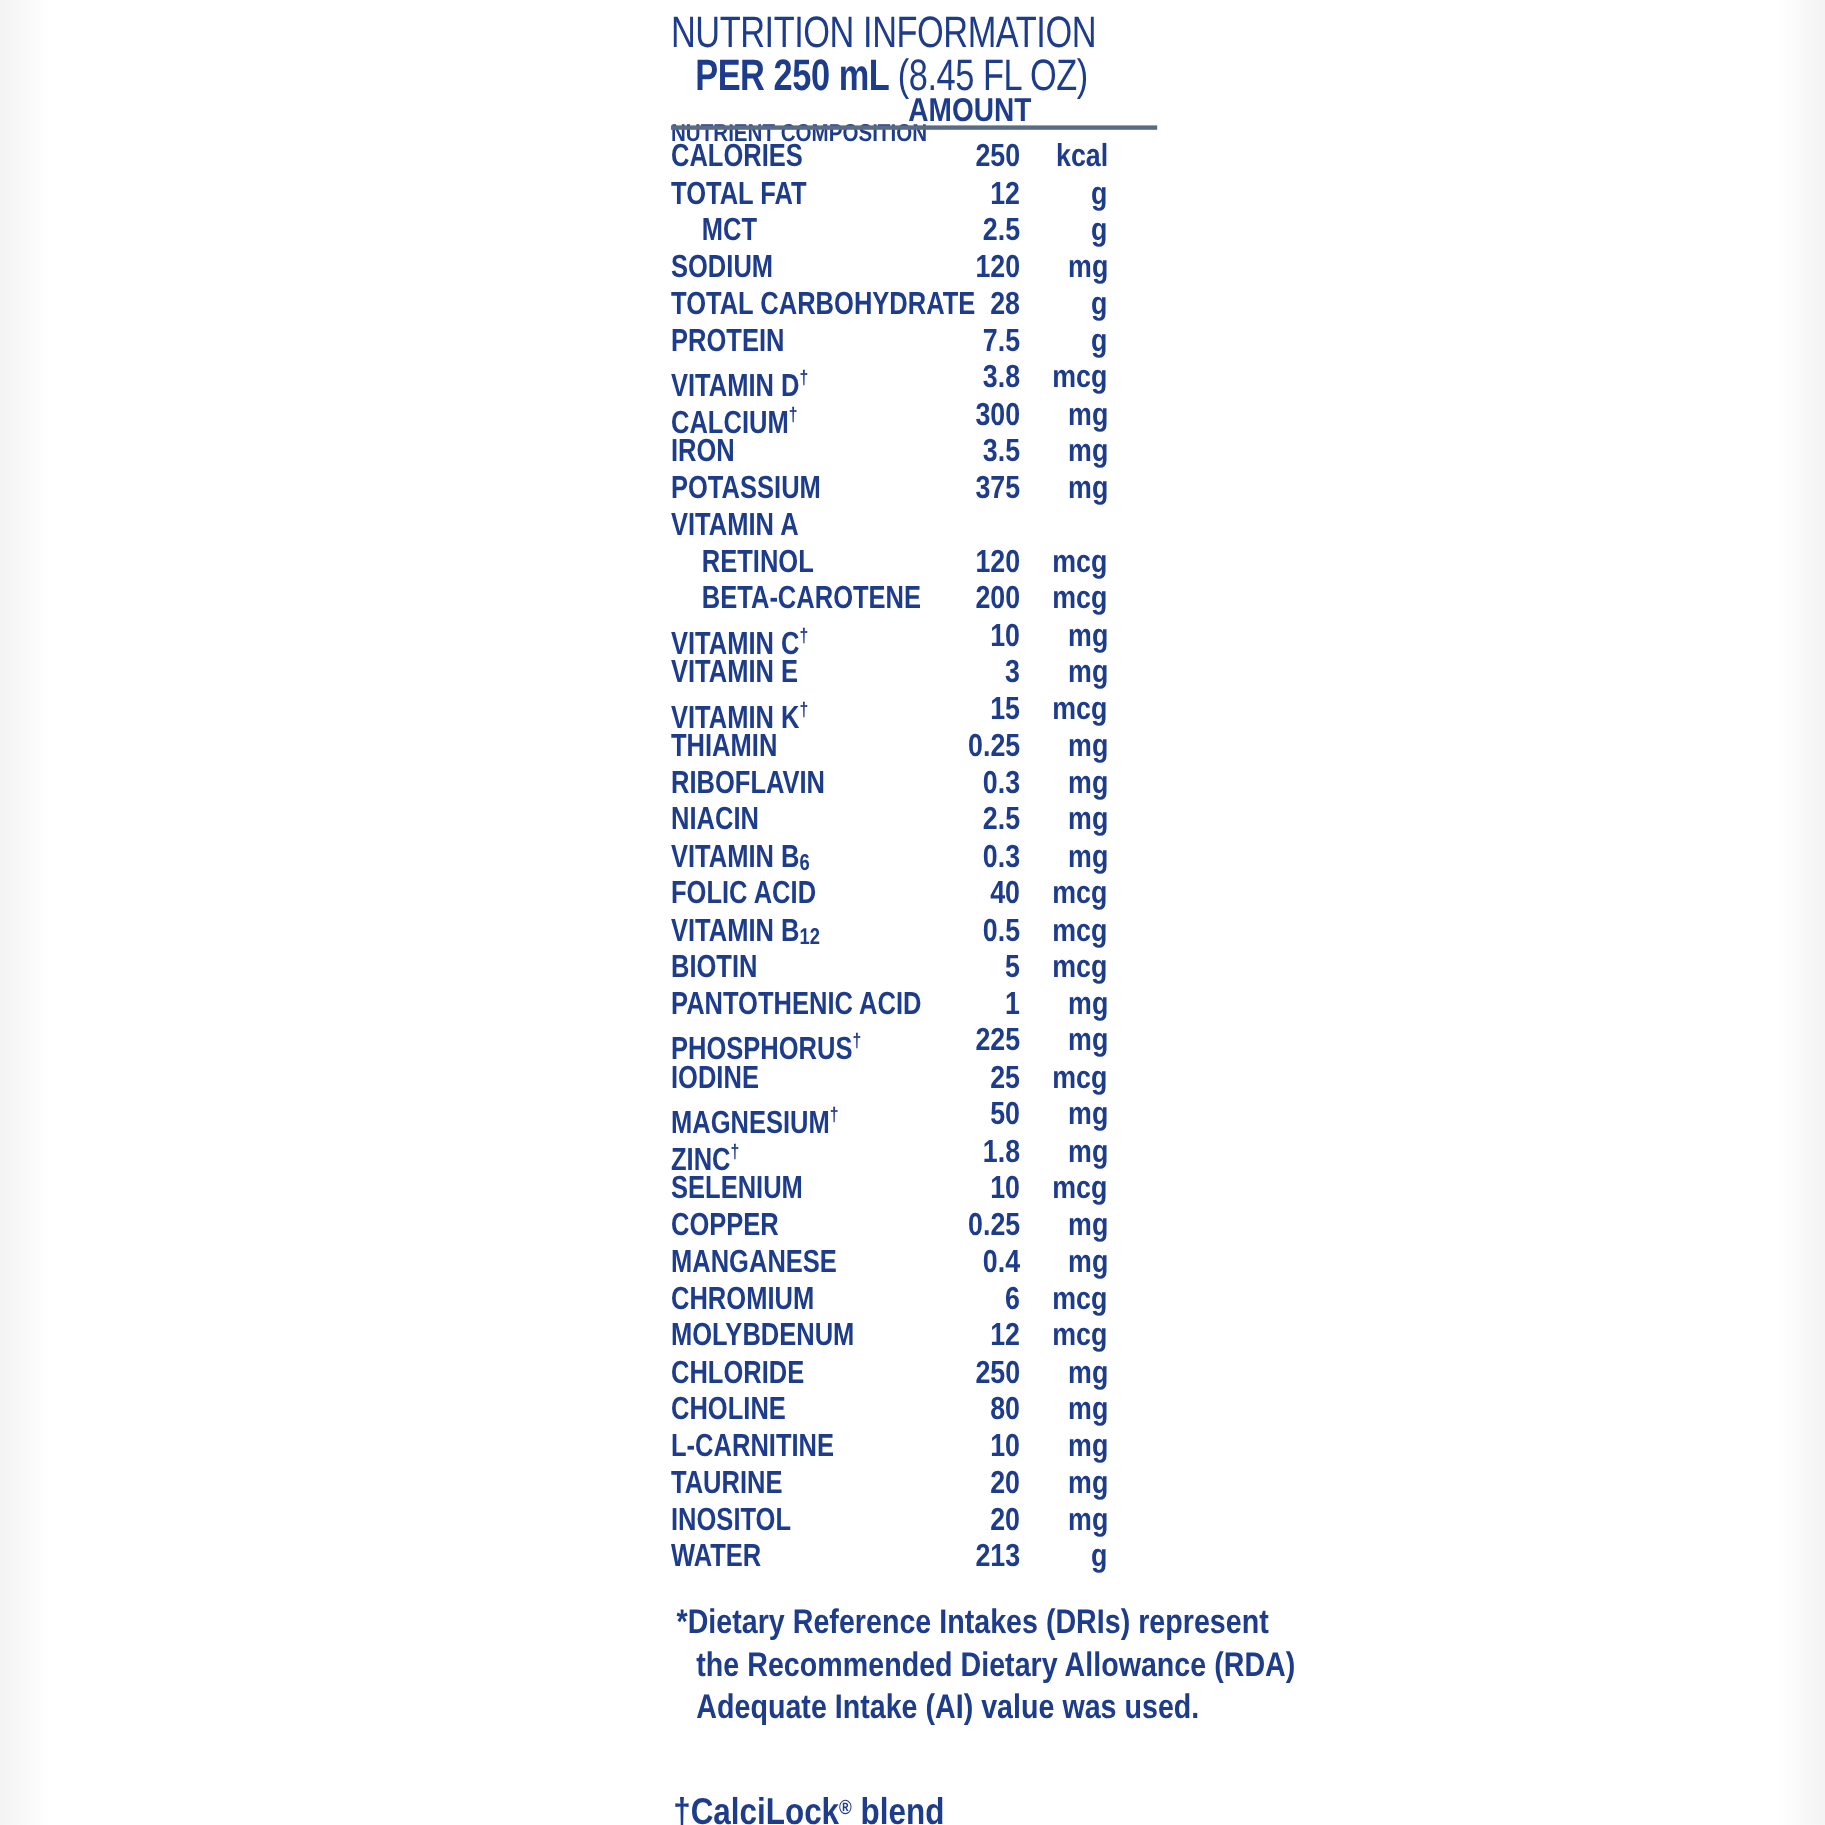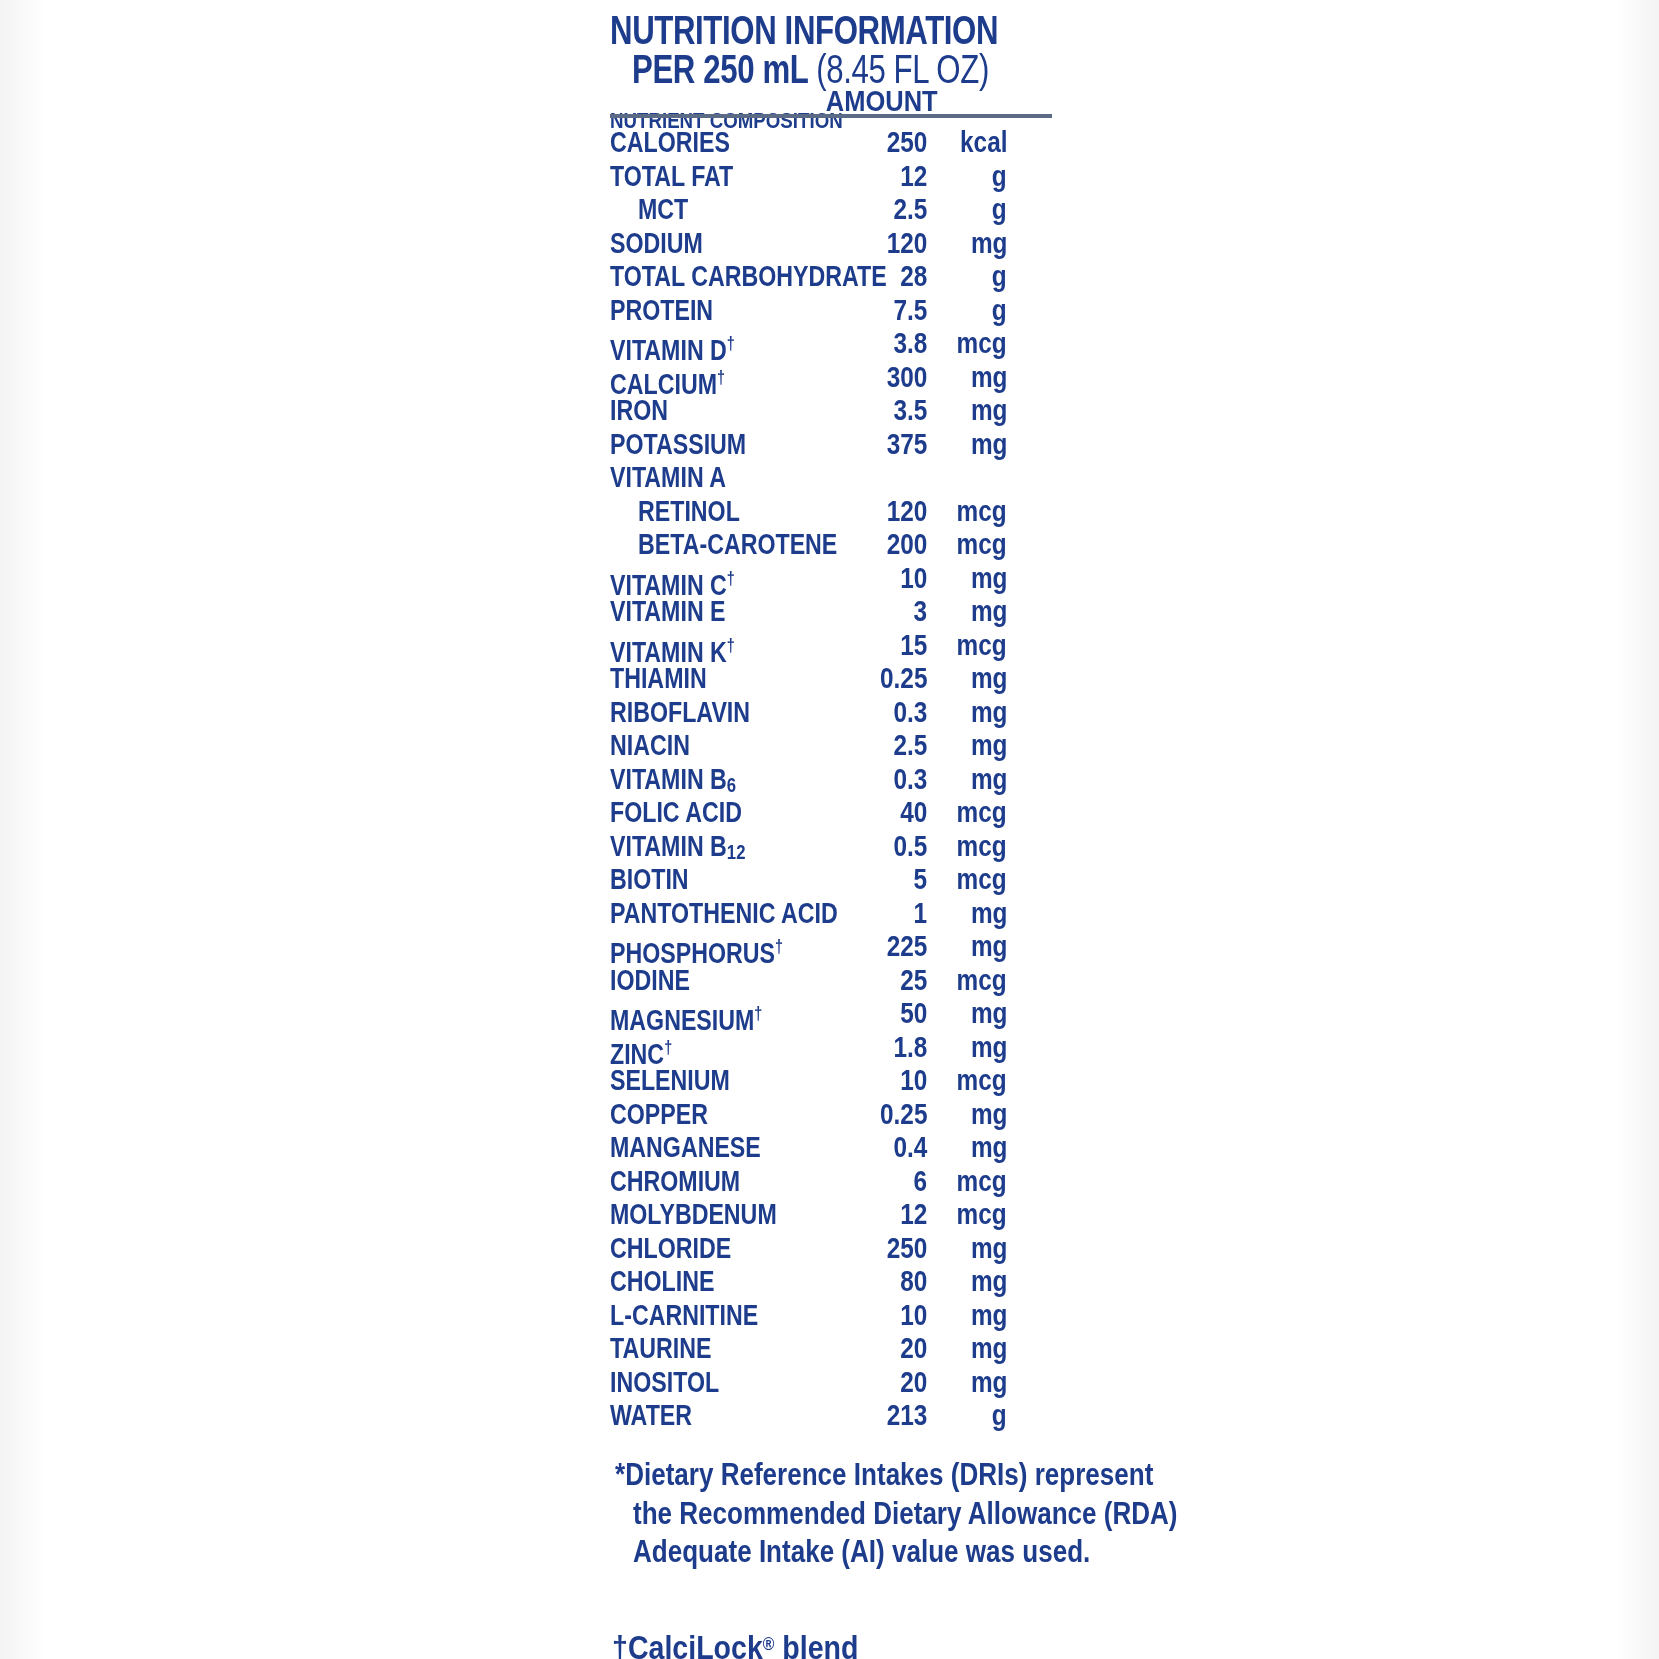--- a/index.html
+++ b/index.html
@@ -9,21 +9,21 @@
     background:linear-gradient(90deg,#f3f3f3 0px,#ffffff 45px,#ffffff 1615px,#f3f3f3 1659px);
     overflow:hidden;
     color:#1e3c8c;
     font-family:"Liberation Sans", sans-serif;
     -webkit-font-smoothing:antialiased;
   }
   .cx { display:inline-block; white-space:nowrap; transform:scaleX(0.80); transform-origin:0 50%; }
   .cxr { display:inline-block; white-space:nowrap; transform:scaleX(0.84); transform-origin:100% 50%; }
 
   
-  .title1 { position:absolute; left:610px; top:8px; font-size:40px; font-weight:700; letter-spacing:-0.5px;text-align:right; }
+  .title1 { position:absolute; left:610px; top:8px; font-size:40px; font-weight:400; letter-spacing:-0.5px;text-align:right; }
   .title2 { position:absolute; left:632px; top:47px; font-size:40px; font-weight:700; letter-spacing:-0.5px; }
   .title2 .light { font-weight:400; }
 
   
   .colhead-left  { position:absolute; left:610px; top:84px; font-size:22px; font-weight:700;margin-top:24px; }
   .colhead-right { position:absolute; right:calc(1659px - 1052px + 114px); top:84px; font-size:30px; font-weight:700; }
 
   .rule { position:absolute; left:610px; top:114px; width:442px; height:4px; background:#5c6b85; }
 
   

